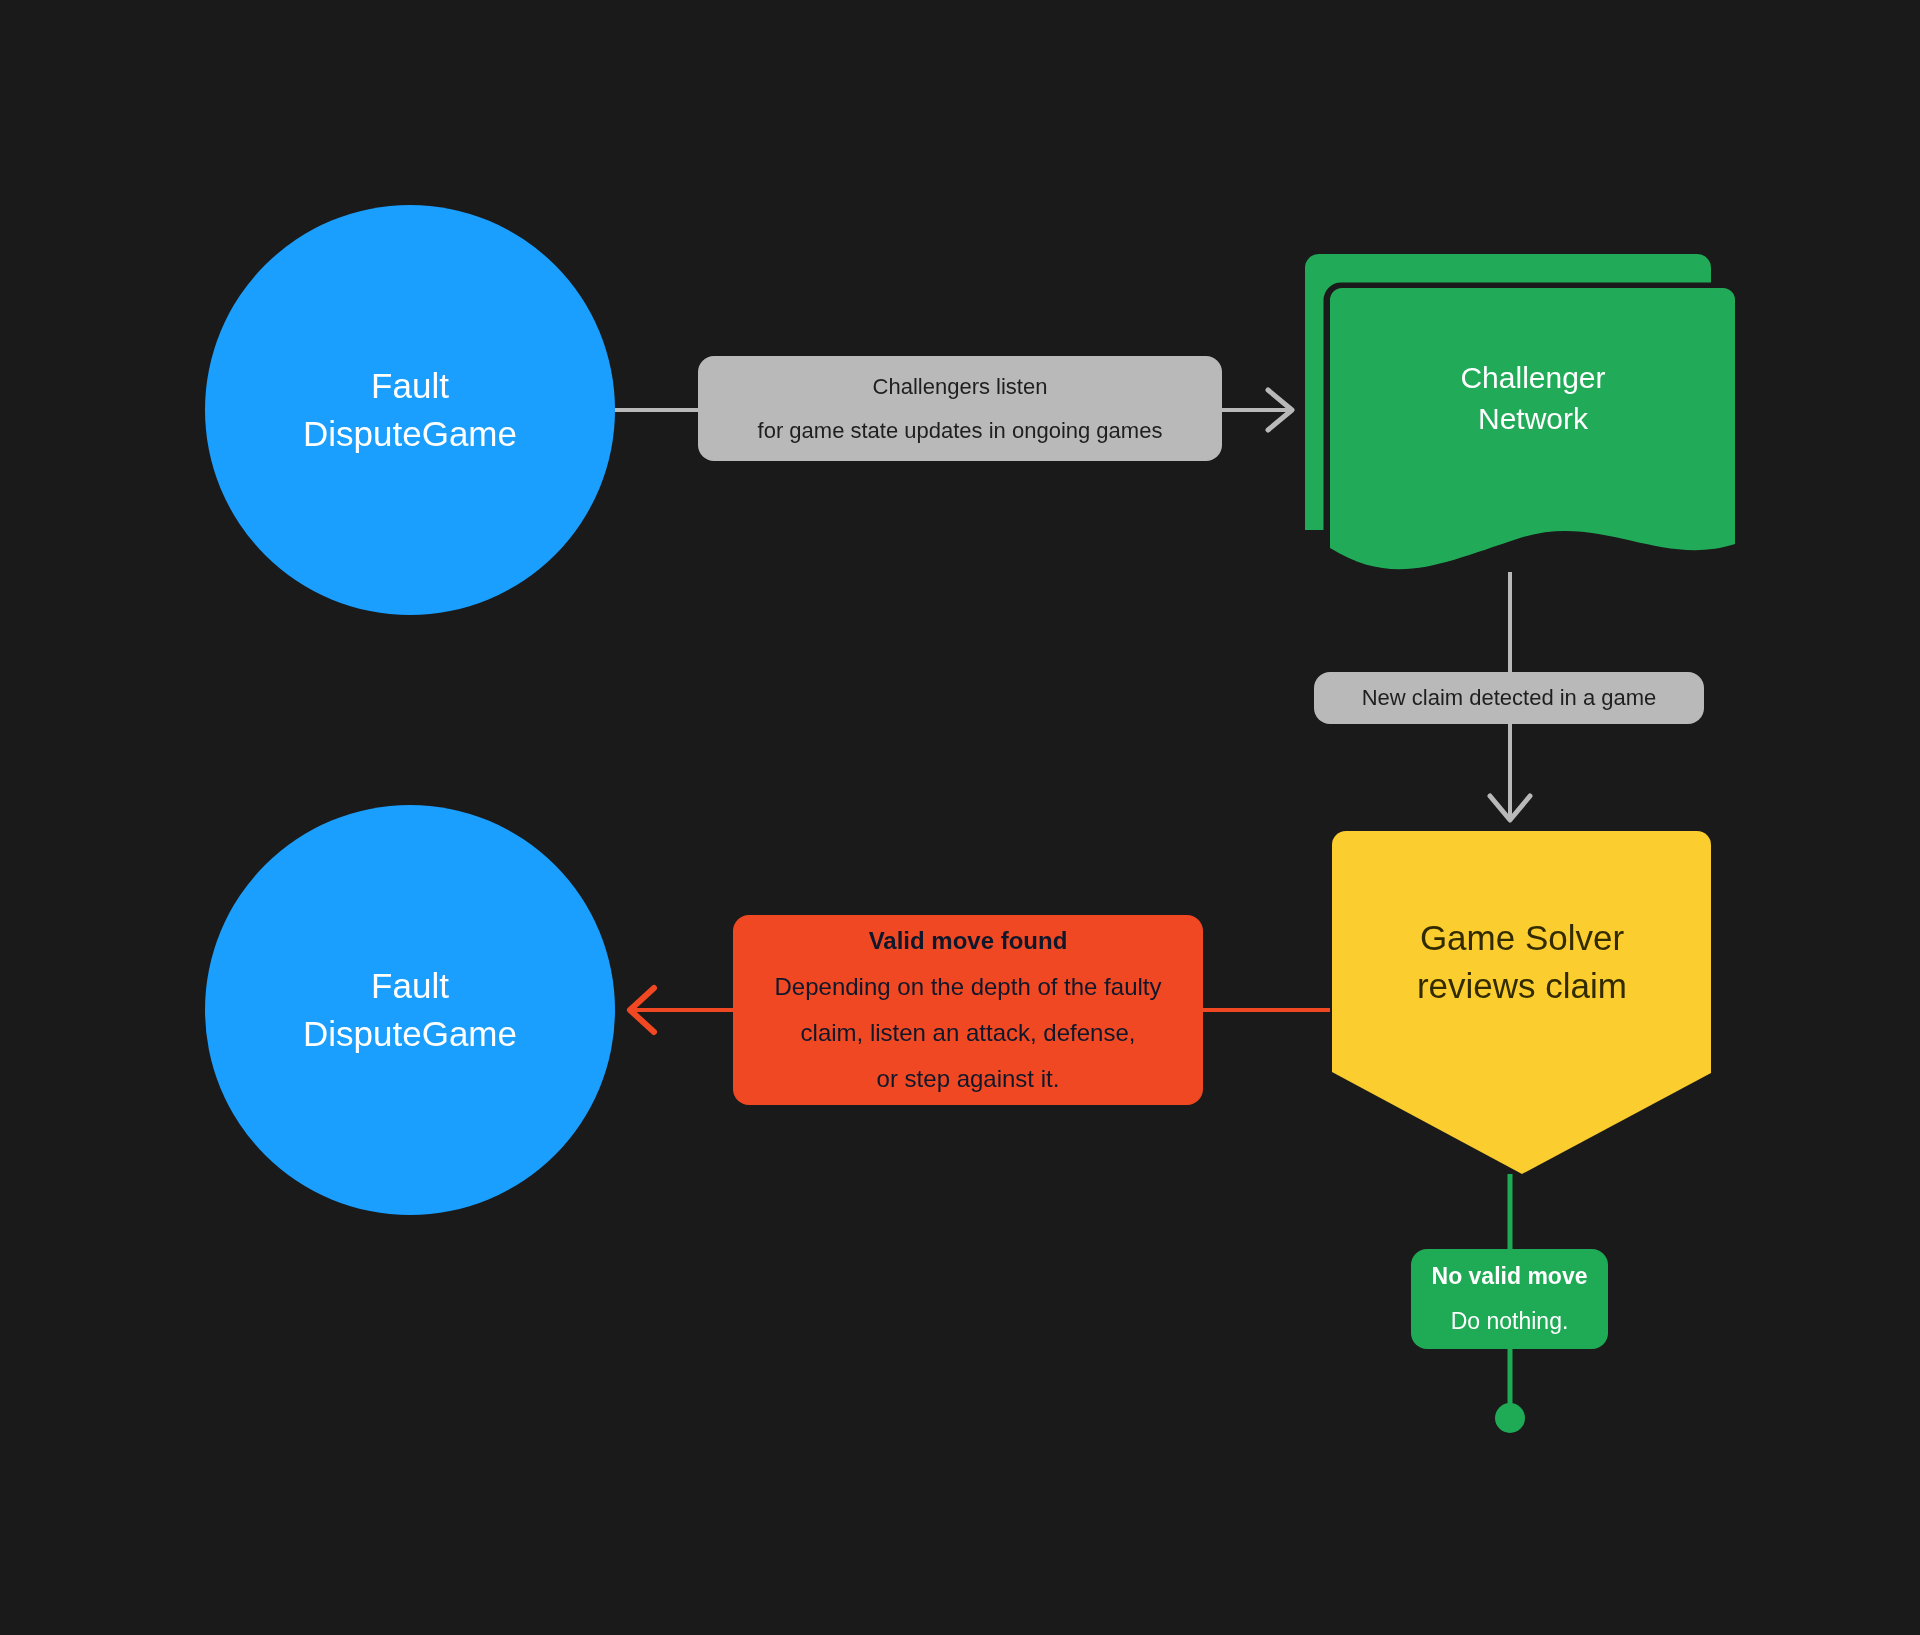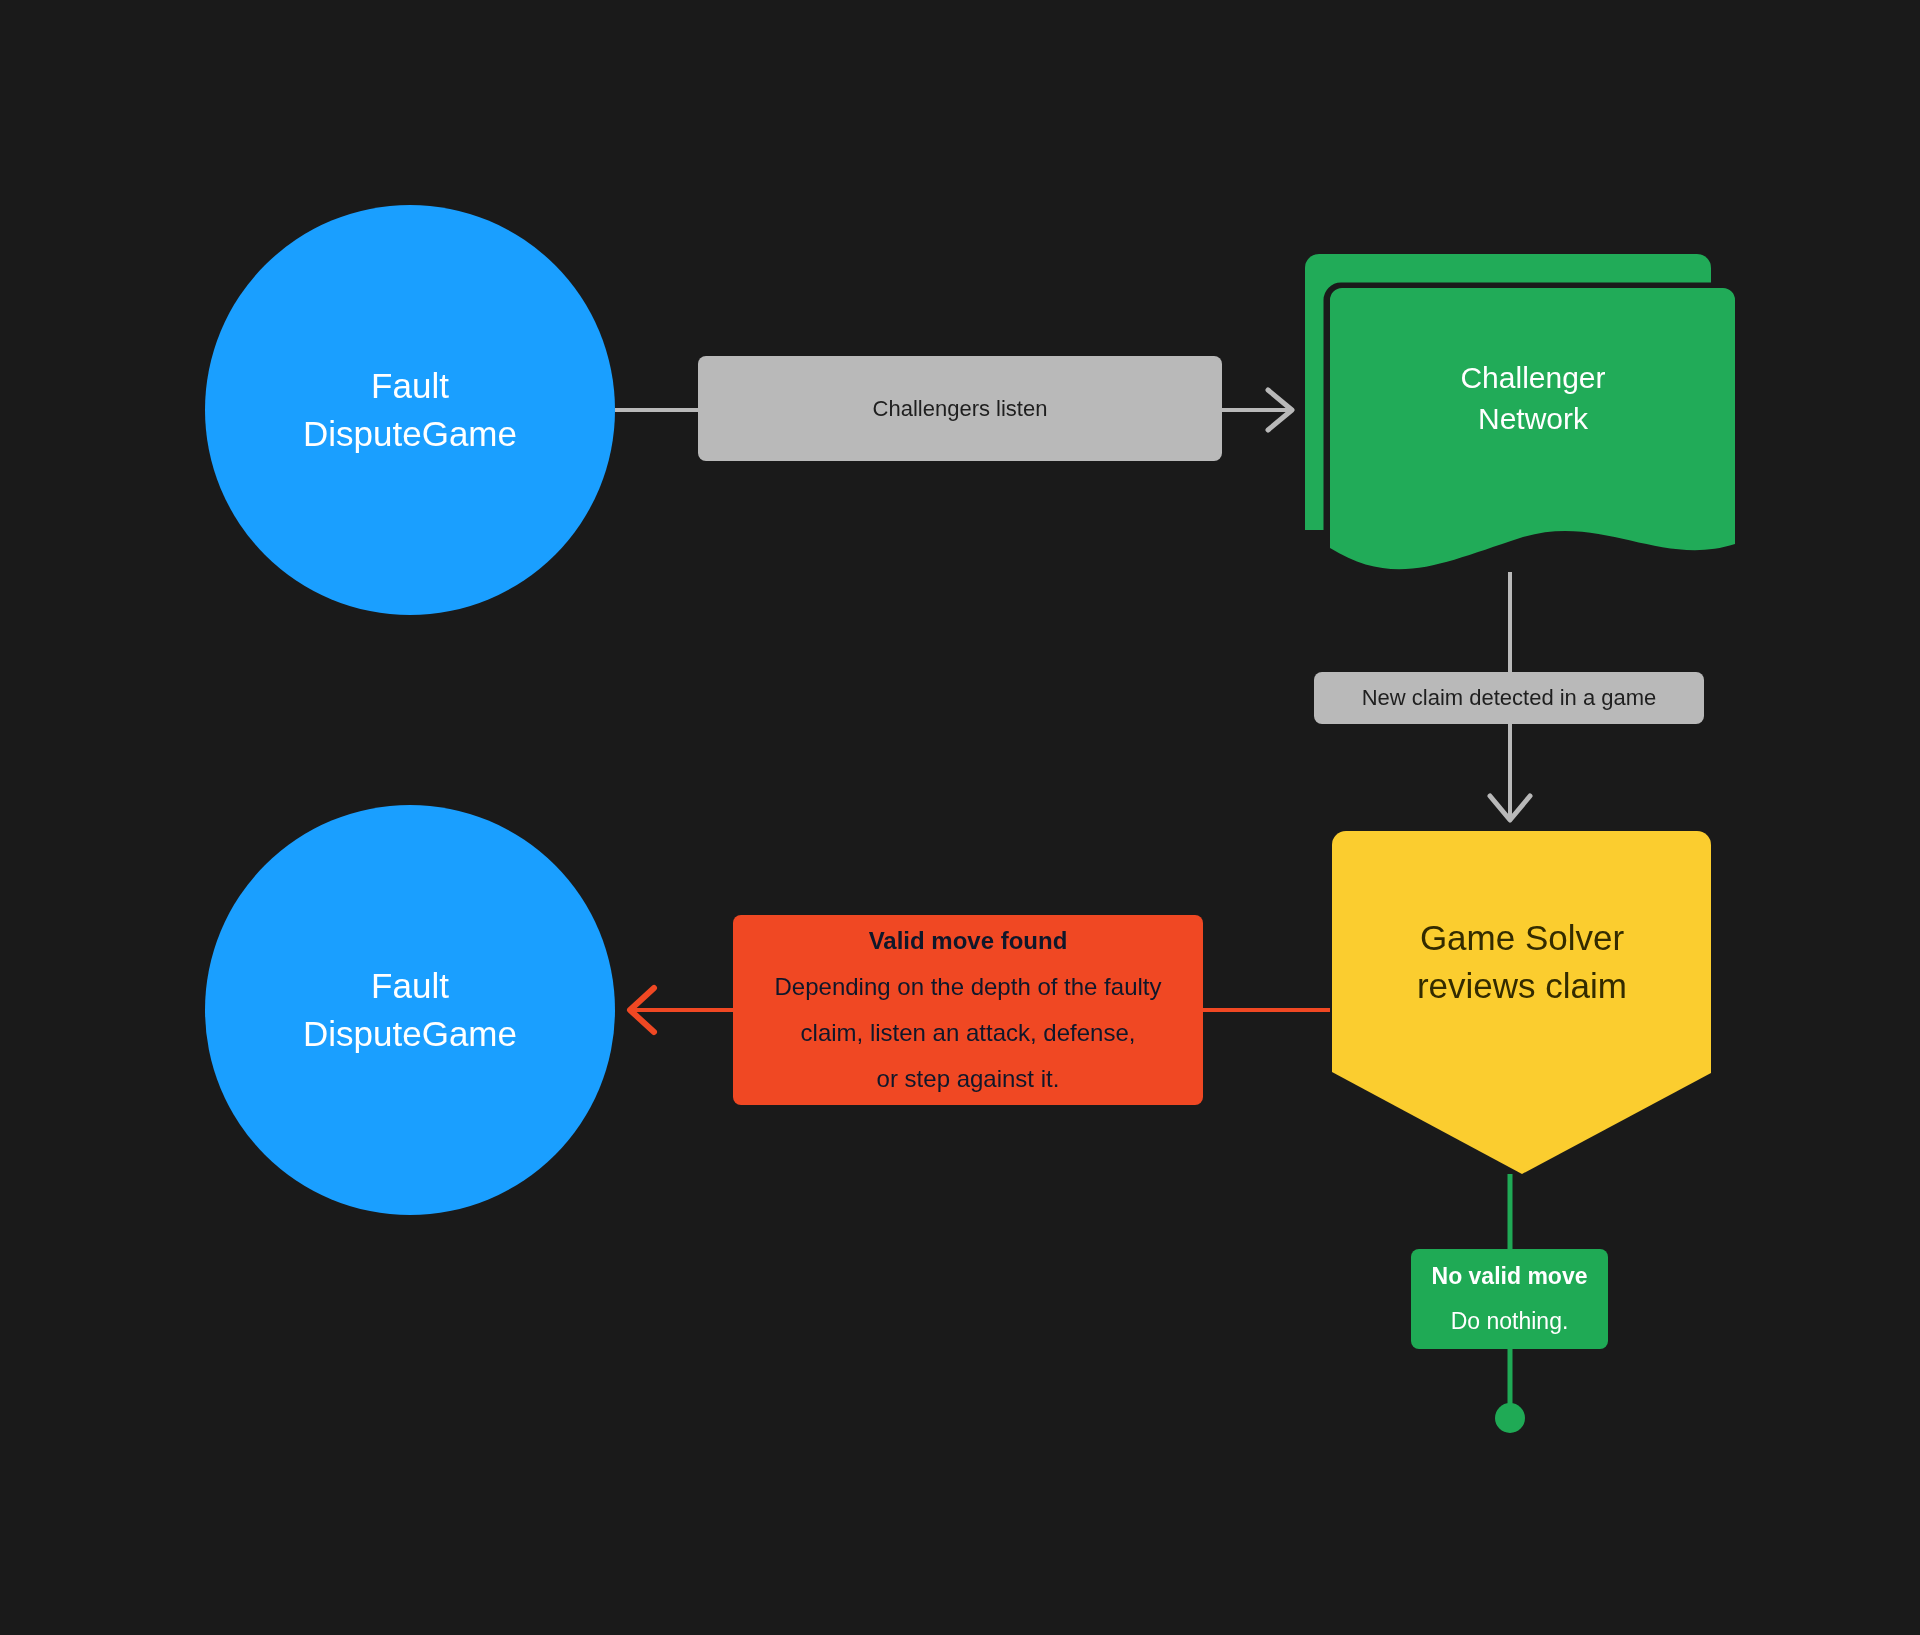--- a/index.html
+++ b/index.html
@@ -53,21 +53,21 @@
     font-weight: 400;
   }
 
   .edge-label {
     position: absolute;
     display: flex;
     flex-direction: column;
     align-items: center;
     justify-content: center;
     text-align: center;
-    border-radius: 8px;
+    border-radius: 16px;
     line-height: 1.42;
     box-sizing: border-box;
     gap: 12px;
   }
   .edge-label .ln { display: block; white-space: nowrap; }
 
   .edge-label.grey {
     background: #b9b9b9;
     color: #1f1f1f;
     font-size: 22px;
@@ -171,20 +171,21 @@
     <span class="ln">reviews claim</span>
   </div>
 
   <div class="node-label lbl-circle-bottom" style="left:210px; top:960px; width:400px; height:100px;">
     <span class="ln">Fault</span>
     <span class="ln">DisputeGame</span>
   </div>
 
   <div class="edge-label grey" style="left:698px; top:356px; width:524px; height:105px;">
     <span class="ln">Challengers listen</span>
+    <span class="ln">for game state updates in ongoing games</span>
   </div>
 
   <div class="edge-label grey" style="left:1314px; top:672px; width:390px; height:52px;">
     <span class="ln">New claim detected in a game</span>
   </div>
 
   <div class="edge-label red" style="left:733px; top:915px; width:470px; height:190px;">
     <span class="ln strong">Valid move found</span>
     <span class="ln">Depending on the depth of the faulty</span>
     <span class="ln">claim, listen an attack, defense,</span>

